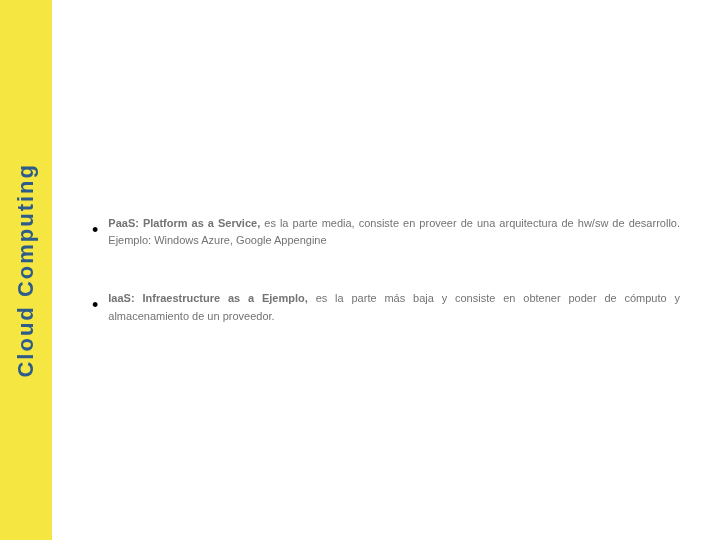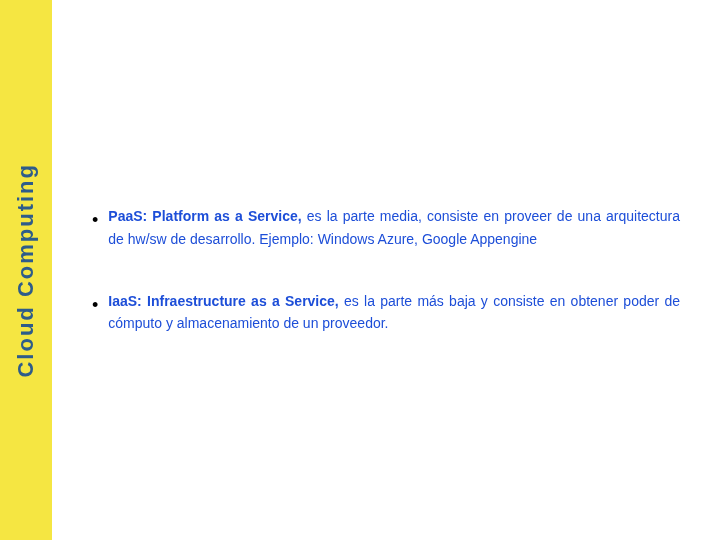--- a/index.html
+++ b/index.html
@@ -53,23 +53,23 @@
 
     .bullet-dot {
       font-size: 18px;
       line-height: 1.5;
       color: #000;
       flex-shrink: 0;
       margin-top: 2px;
     }
 
     .bullet-text {
-      font-size: 14px;
+      font-size: 11px;
       line-height: 1.6;
-      color: #1d4ed8;
+      color: #737373;
       text-align: justify;
     }
 
     .highlight {
       font-weight: bold;
     }
   </style>
 </head>
 <body>
 
@@ -82,17 +82,17 @@
   <div class="bullet-item">
     <span class="bullet-dot">•</span>
     <span class="bullet-text">
       <span class="highlight">PaaS: Platform as a Service,</span> es la parte media, consiste en proveer de una arquitectura de hw/sw de desarrollo. Ejemplo: Windows Azure, Google Appengine
     </span>
   </div>
 
   <div class="bullet-item">
     <span class="bullet-dot">•</span>
     <span class="bullet-text">
-      <span class="highlight">IaaS: Infraestructure as a Service,</span> es la parte más baja y consiste en obtener poder de cómputo y almacenamiento de un proveedor.
+      <span class="highlight">IaaS: Infraestructure as a Ejemplo,</span> es la parte más baja y consiste en obtener poder de cómputo y almacenamiento de un proveedor.
     </span>
   </div>
 
 </div>
 
 </body></html>

